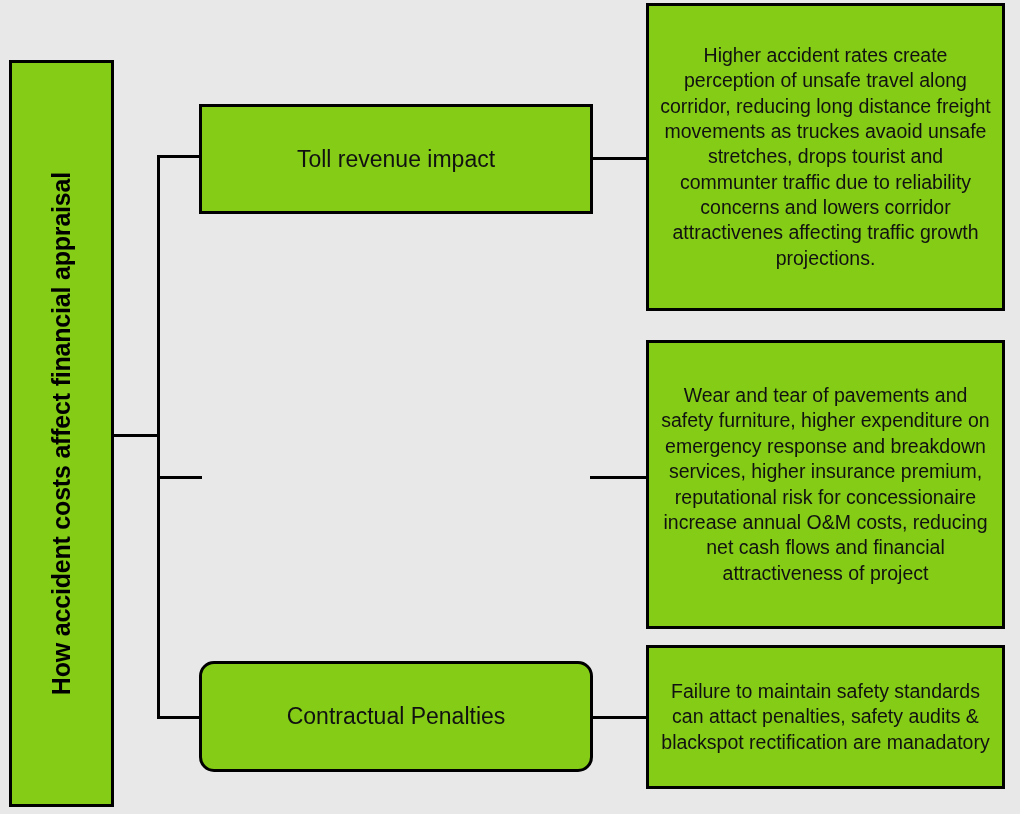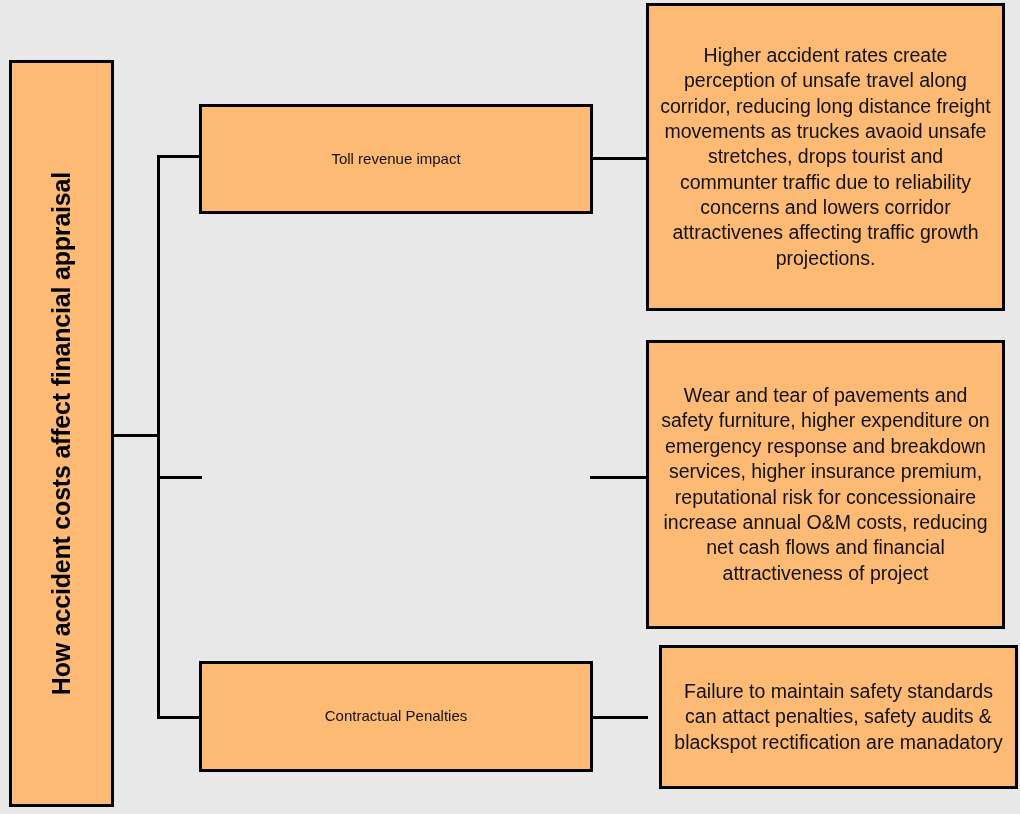--- a/index.html
+++ b/index.html
@@ -11,21 +11,21 @@
     position: relative;
     width: 1020px;
     height: 814px;
     background: #e8e8e8;
     font-family: "Liberation Sans", sans-serif;
     overflow: hidden;
   }
 
   .box {
     position: absolute;
-    background: #fdba74;
+    background: #84cc16;
     border: 3px solid #000000;
     box-sizing: border-box;
     display: flex;
     align-items: center;
     justify-content: center;
     text-align: center;
   }
 
   
   #root-box {
@@ -44,45 +44,45 @@
     color: #000000;
     white-space: nowrap;
   }
 
   
   .mid-box {
     left: 199px;
     width: 394px;
   }
   .mid-box .label {
-    font-size: 15px;
+    font-size: 23px;
     color: #111111;
     line-height: 1.25;
     padding: 0 10px;
   }
   #mid-box-1 { top: 104px;  height: 110px; }
   #mid-box-2 { top: 422px;  height: 110px; }
-  #mid-box-3 { top: 661px;  height: 111px; }
+  #mid-box-3 { top: 661px;  height: 111px; border-radius: 15px; }
 
   
   .detail-box {
     left: 646px;
     width: 359px;
     padding: 8px 9px;
   }
   .detail-box .desc {
     font-size: 19.5px;
     line-height: 1.30;
     color: #111111;
     text-align: center;
     width: 100%;
   }
   #detail-box-1 { top: 3px;   height: 308px; }
   #detail-box-2 { top: 340px; height: 289px; }
-  #detail-box-3 { top: 645px; height: 144px; margin-left: 13px; }
+  #detail-box-3 { top: 645px; height: 144px; }
 
   
   .hline {
     position: absolute;
     height: 3px;
     background: #000000;
   }
   .vline {
     position: absolute;
     width: 3px;

